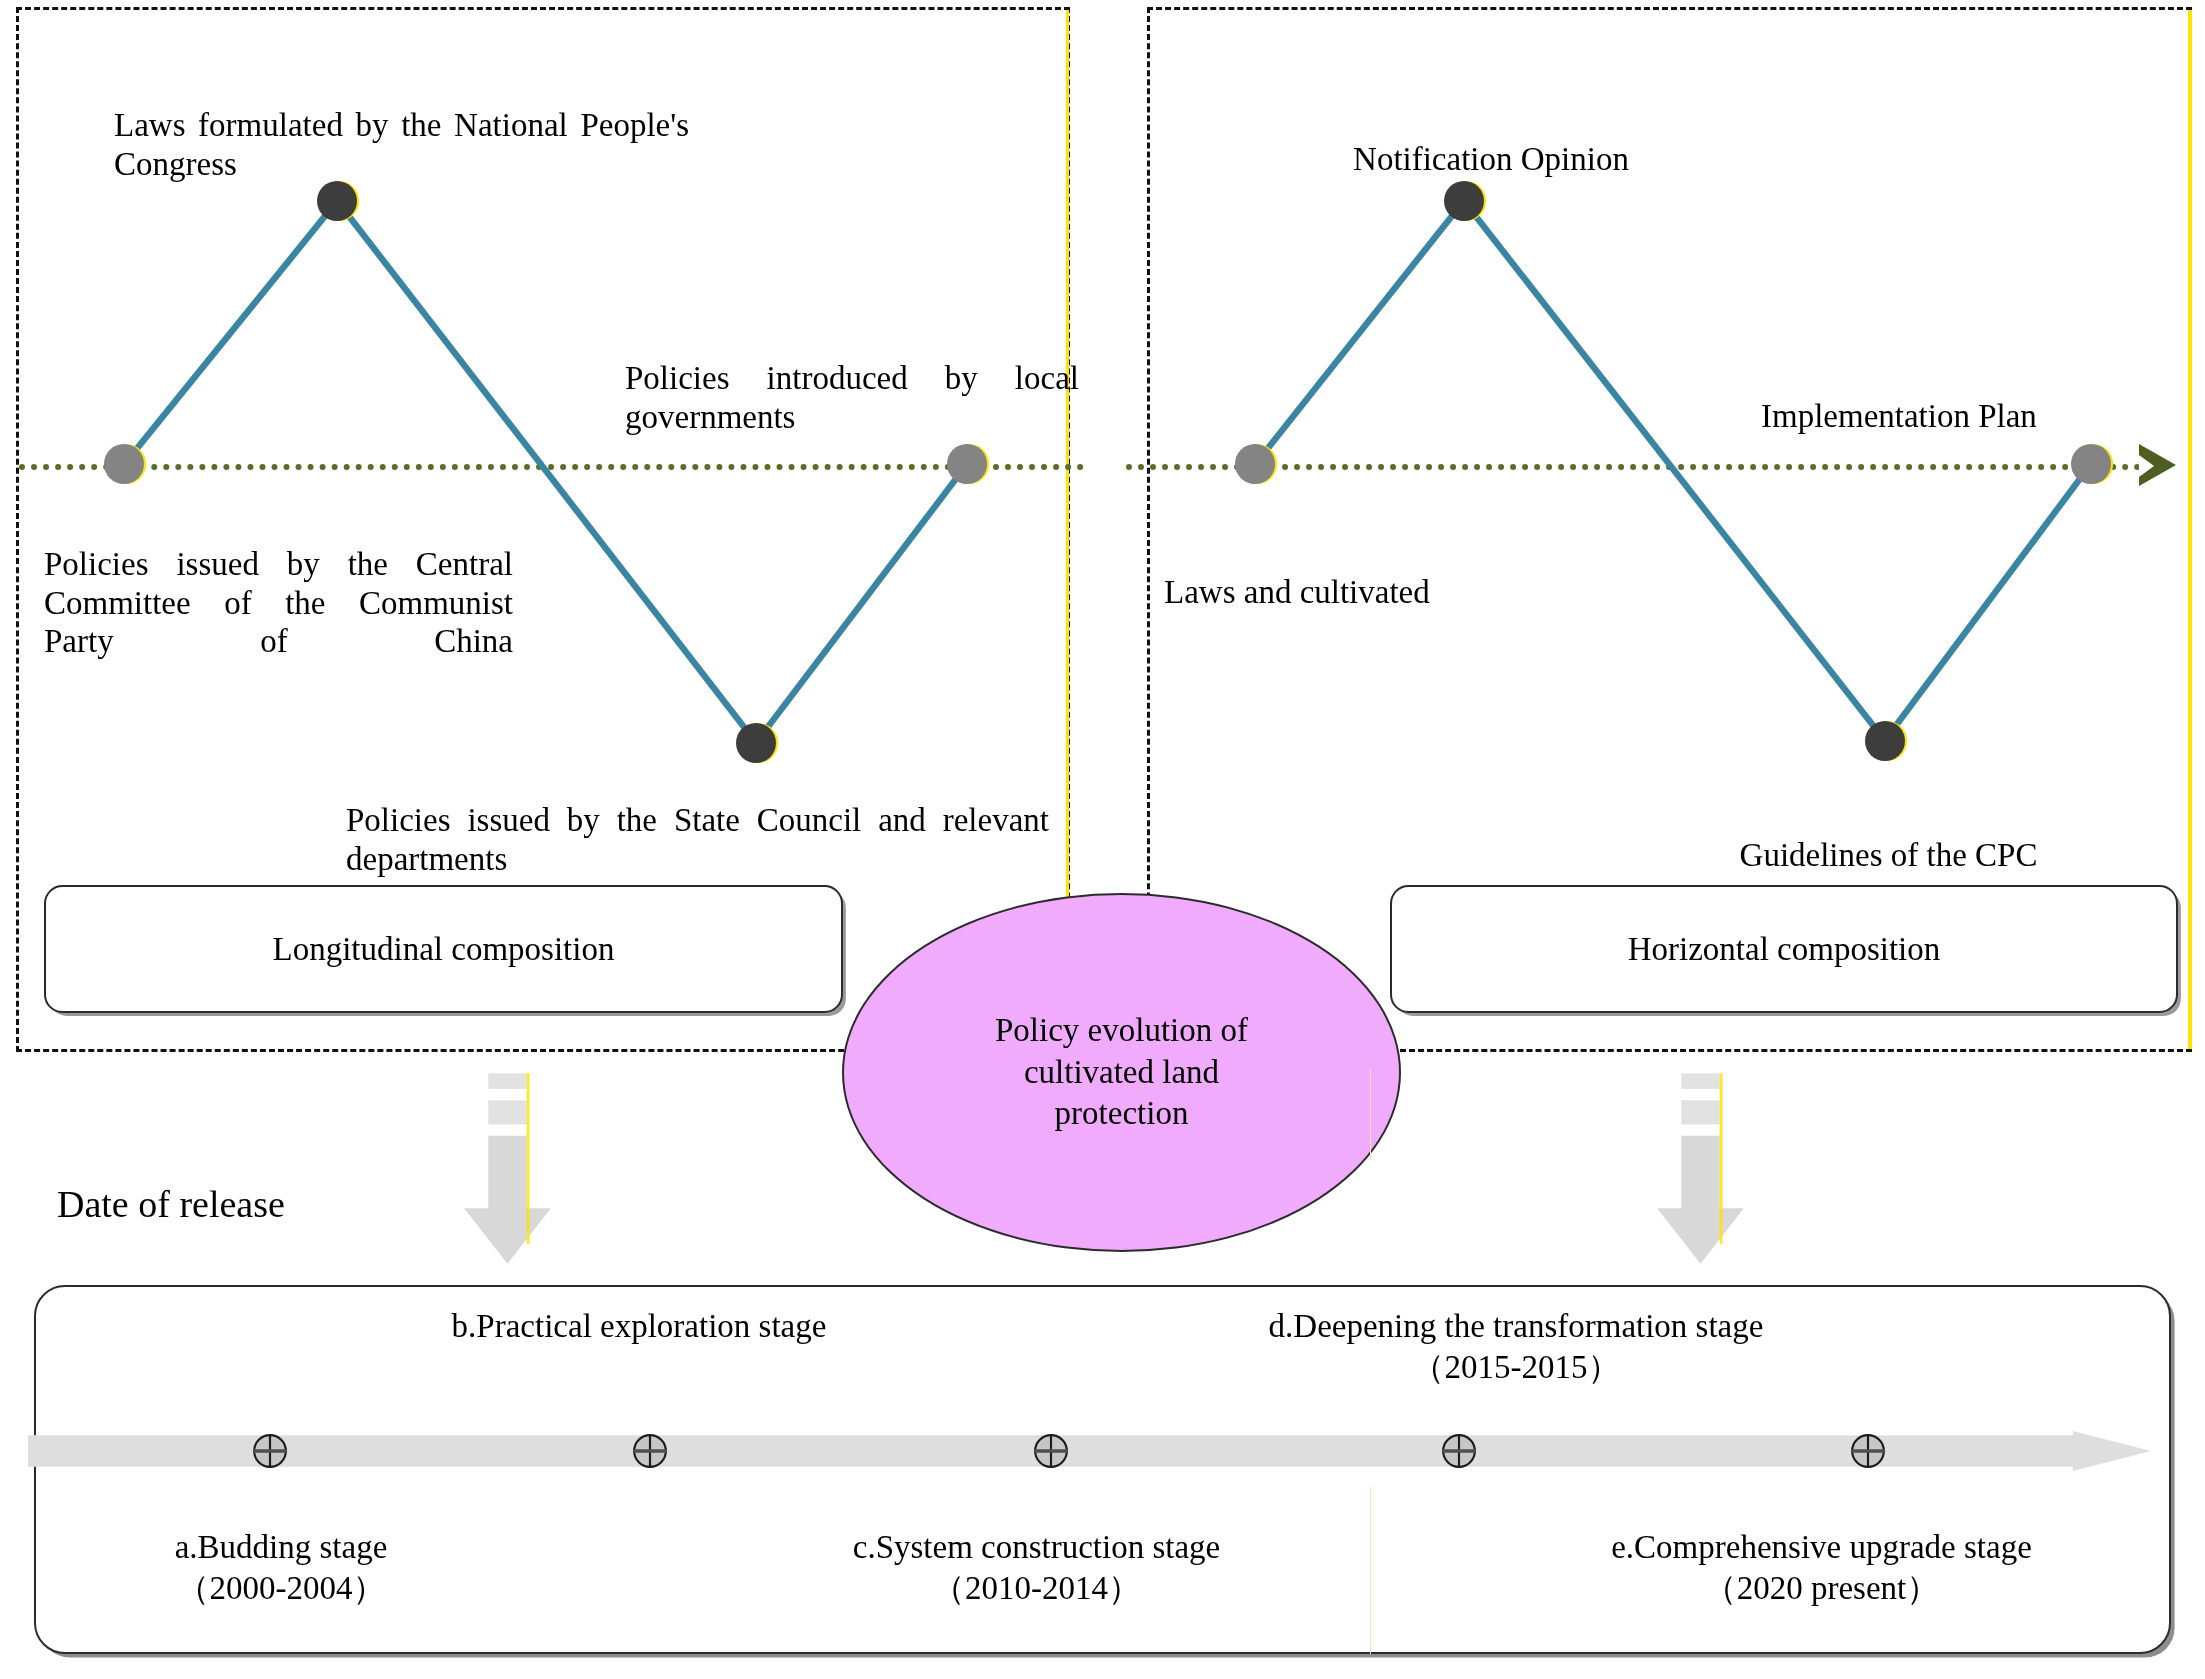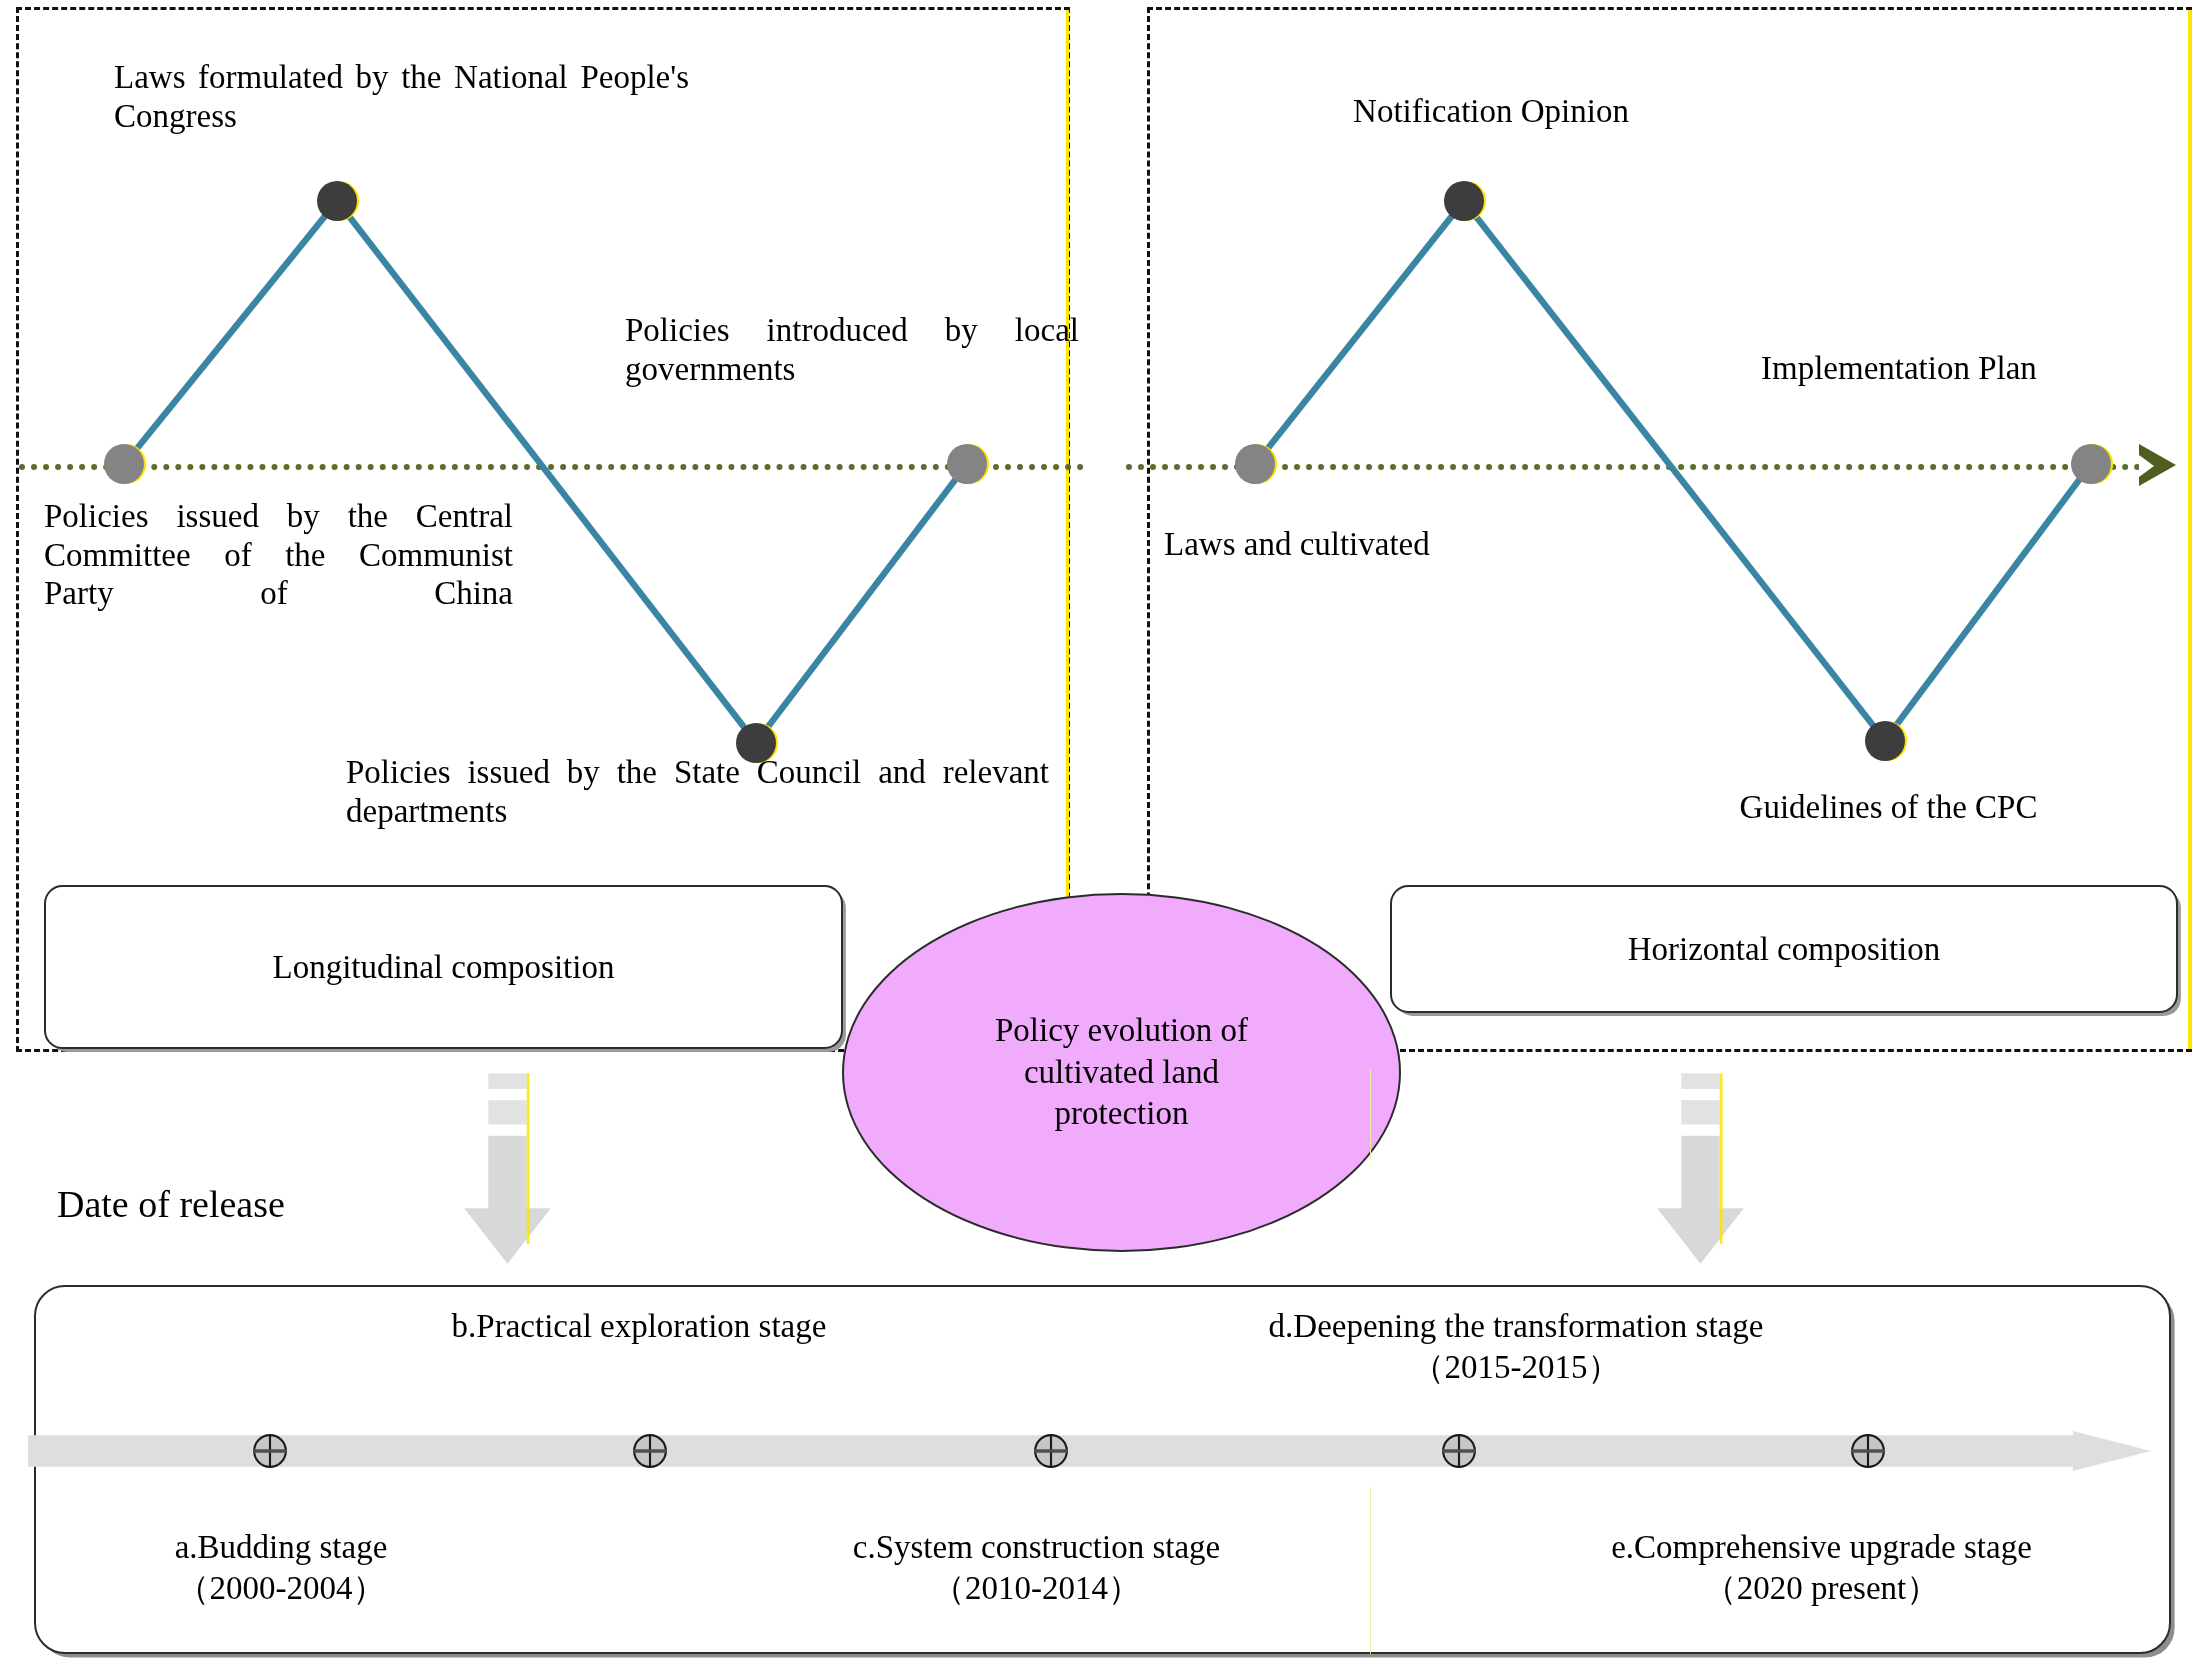--- a/index.html
+++ b/index.html
@@ -76,39 +76,40 @@
   .node.dark{ background:#3d3d3d; box-shadow:2.1px 0 0 0 #ffe400; }
   .node.gray{ background:#848484; box-shadow:2.1px 0 0 0 #ffe400; }
 
   
   .nlabel{
     position:absolute;
     font-size:33px;
     line-height:1.17;
     z-index:7;
     white-space:normal;
+    margin-top:48px;
   }
   .nlabel.just{ text-align:justify; text-align-last:justify; }
   .nlabel.ctr{ text-align:center; }
 
   
   .combox{
     position:absolute;
     box-sizing:border-box;
     border:2.1px solid #2b2b2b;
     border-radius:18.5px;
     background:#ffffff;
     box-shadow:4.3px 4.3px 0 -1.4px #9a9a9a;
     display:flex;
     align-items:center;
     justify-content:center;
     font-size:33px;
     z-index:8;
   }
-  #box-longitudinal{ left:44px; top:885px; width:799px; height:164px; }
+  #box-longitudinal{ left:44px; top:885px; width:799px; height:128px; }
   #box-horizontal{ left:1390px; top:885px; width:788px; height:128px; }
 
   
   #center-ellipse{
     position:absolute;
     left:842px; top:893px;
     width:555px; height:355px;
     border:2.1px solid #2b2b2b;
     border-radius:50%;
     background:#f0abfc;

